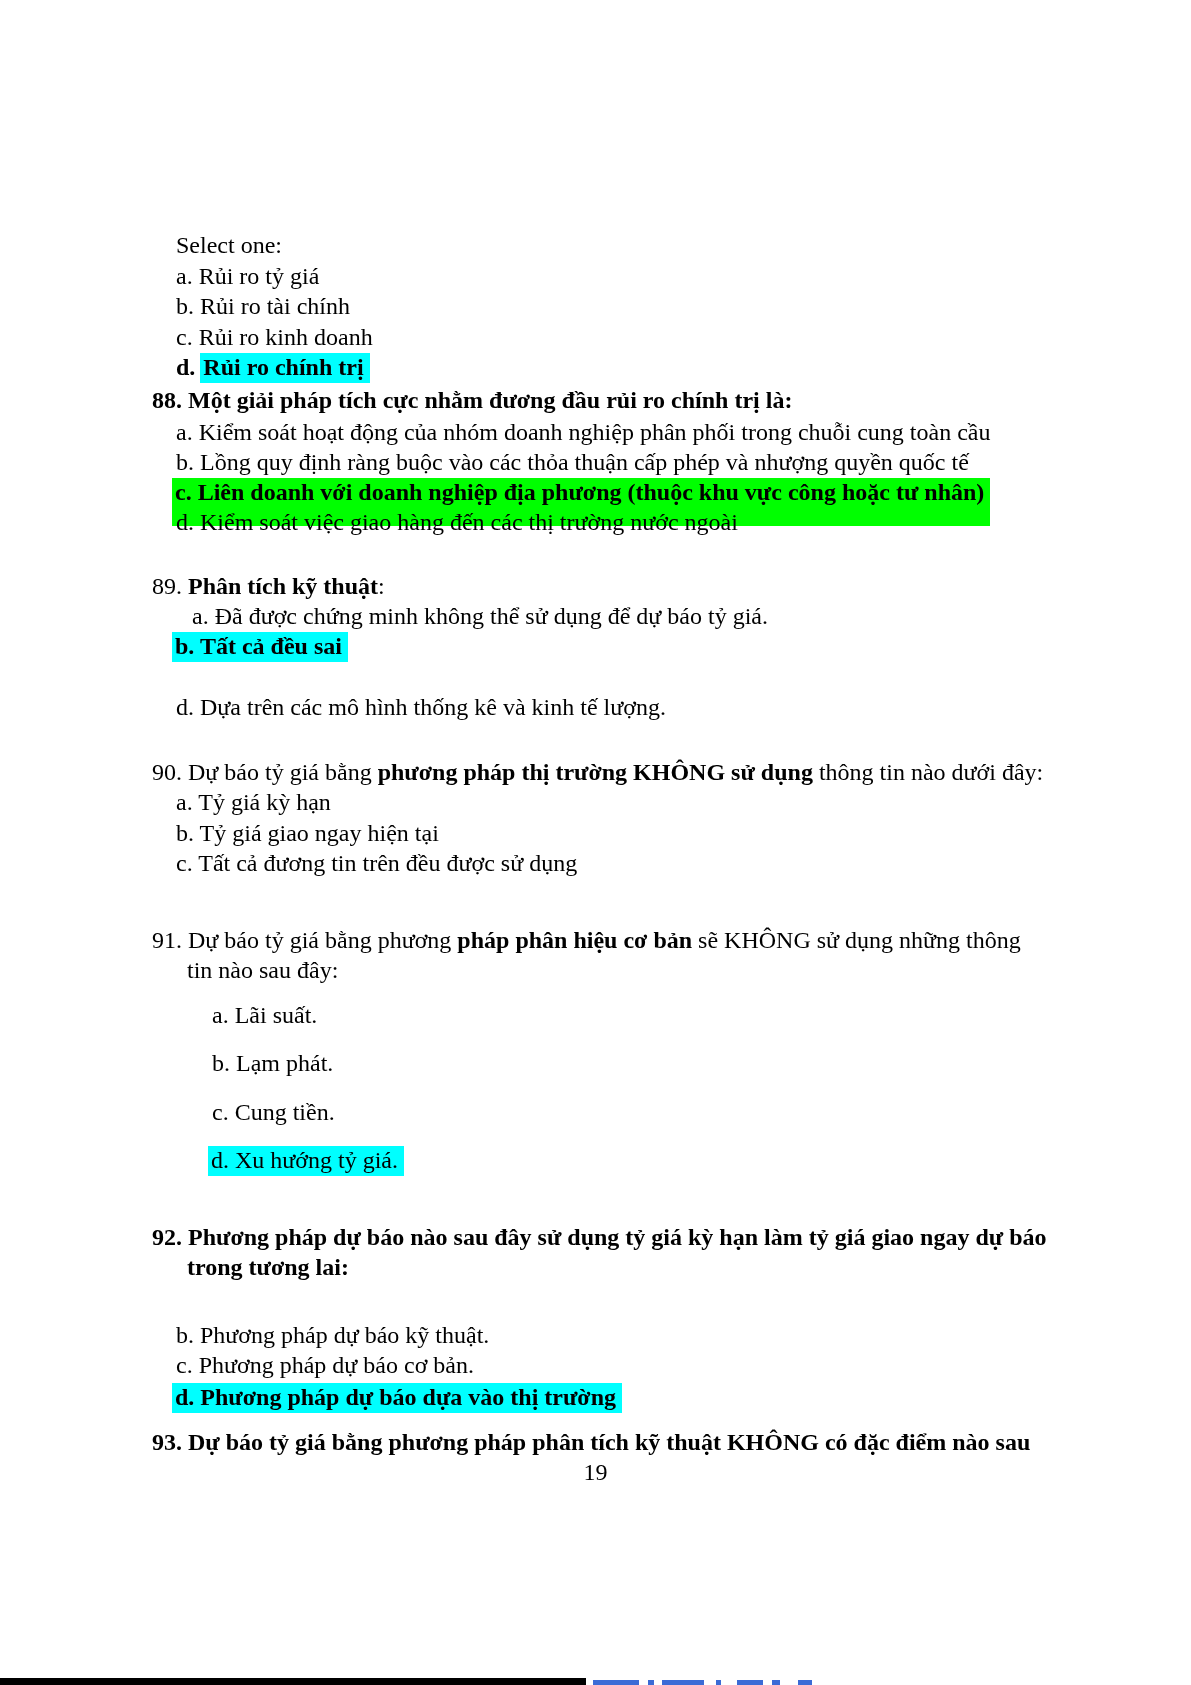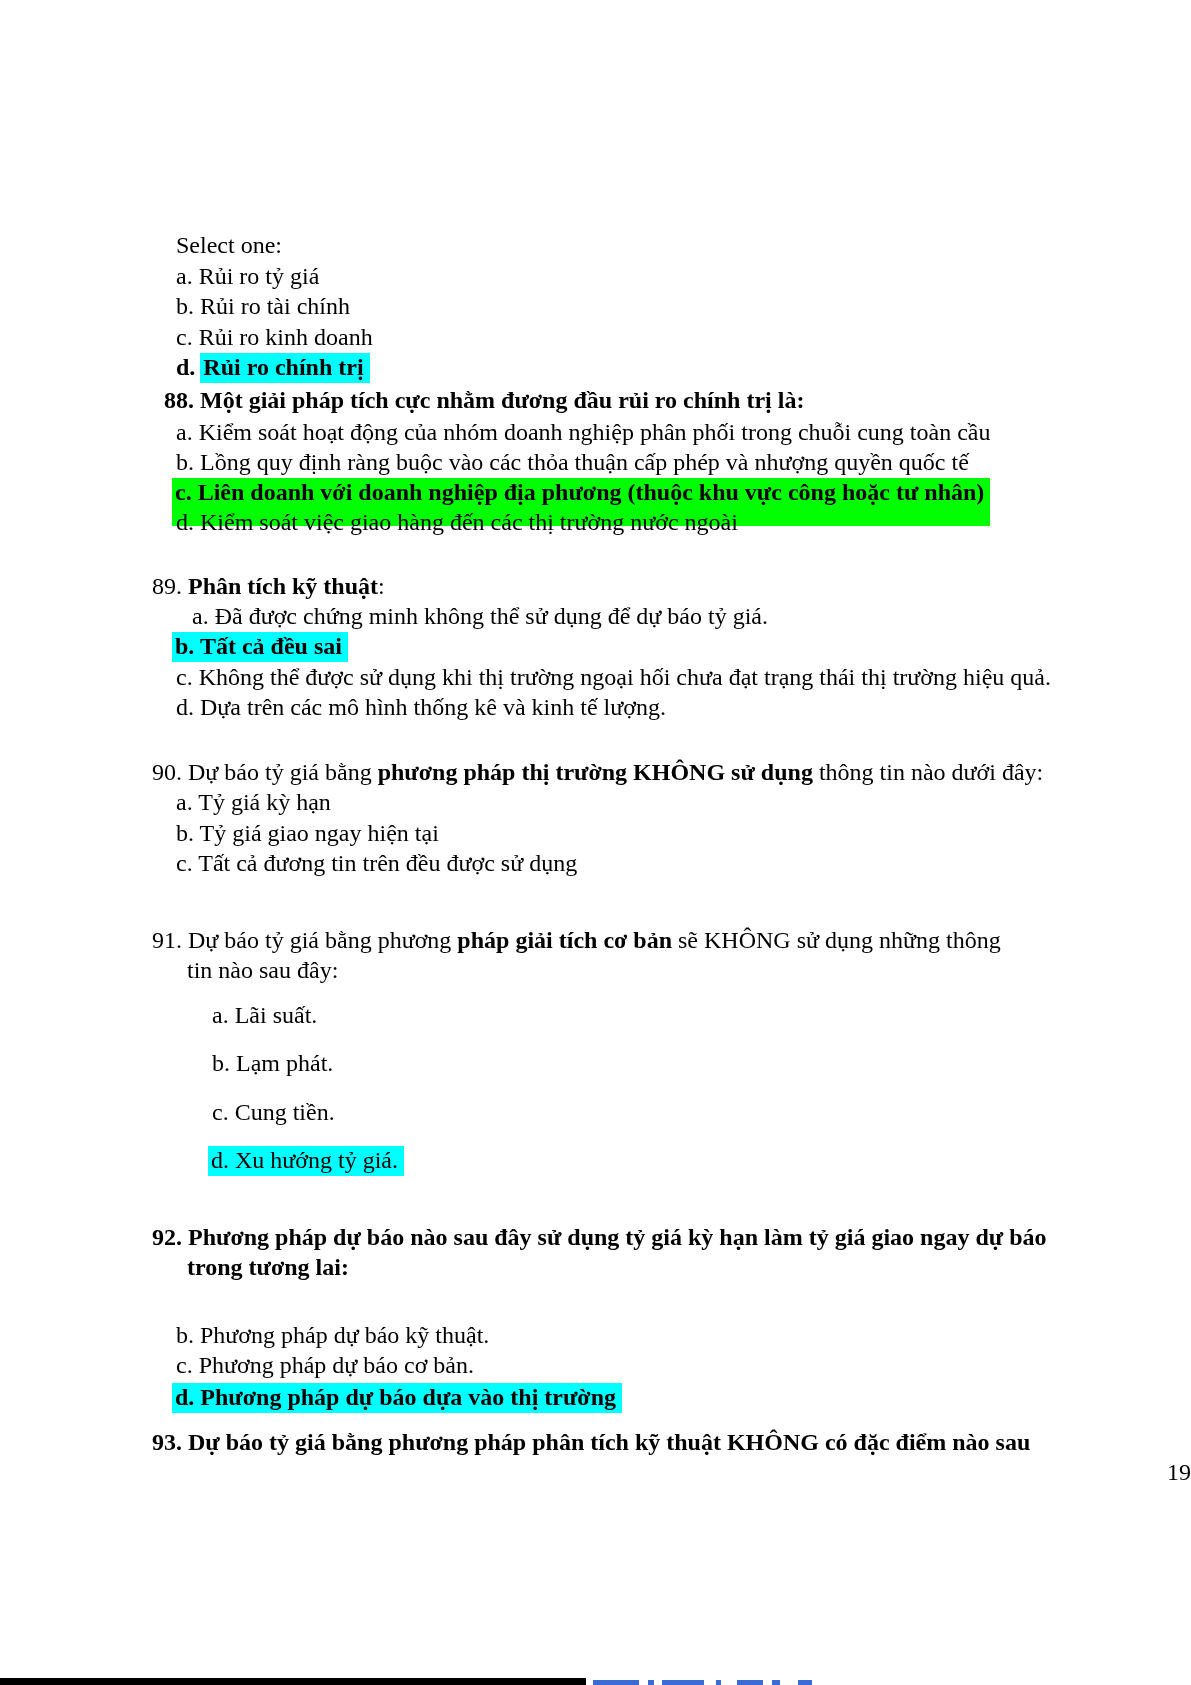--- a/index.html
+++ b/index.html
@@ -18,21 +18,21 @@
     font-size:24px;
     line-height:30px;
   }
   .b{font-weight:bold;text-align:center;}
   .hl-cyan{background:#00ffff;padding:1px 6px 3px 3px;}
   .hl-green{background:#00ff00;padding:1px 6px 21px 3px;}
   .gap{margin-left:5px;}
   .pagenum{
     position:absolute;
     left:0;top:1457px;width:1191px;
-    text-align:right;
+    text-align:center;
     font-size:24px;line-height:30px;
   }
   .bottom-bar{
     position:absolute;
     left:0;top:1678px;
     width:586px;height:7px;
     background:#000;
   }
   .sliver{
     position:absolute;top:1680px;height:5px;
@@ -50,38 +50,37 @@
 <body>
 
 <div class="page">
 
   <div class="line" style="left:176px;top:230px">Select one:</div>
   <div class="line" style="left:176px;top:261px">a. Rủi ro tỷ giá</div>
   <div class="line" style="left:176px;top:291px">b. Rủi ro tài chính</div>
   <div class="line" style="left:176px;top:322px">c. Rủi ro kinh doanh</div>
   <div class="line b" style="left:176px;top:352px"><span>d.</span><span class="hl-cyan gap">Rủi ro chính trị</span></div>
 
-  <div class="line b" style="left:164px;top:385px">88. Một giải pháp tích cực nhằm đương đầu rủi ro chính trị là:</div>
+  <div class="line b" style="left:152px;top:385px">88. Một giải pháp tích cực nhằm đương đầu rủi ro chính trị là:</div>
   <div class="line" style="left:176px;top:417px">a. Kiểm soát hoạt động của nhóm doanh nghiệp phân phối trong chuỗi cung toàn cầu</div>
   <div class="line" style="left:176px;top:447px">b. Lồng quy định ràng buộc vào các thỏa thuận cấp phép và nhượng quyền quốc tế</div>
   <div class="line b" style="left:172px;top:477px"><span class="hl-green">c. Liên doanh với doanh nghiệp địa phương (thuộc khu vực công hoặc tư nhân)</span></div>
   <div class="line" style="left:176px;top:507px">d. Kiểm soát việc giao hàng đến các thị trường nước ngoài</div>
 
   <div class="line" style="left:152px;top:571px"><span>89. </span><span class="b">Phân tích kỹ thuật</span><span>:</span></div>
   <div class="line" style="left:192px;top:601px">a. Đã được chứng minh không thể sử dụng để dự báo tỷ giá.</div>
   <div class="line b" style="left:172px;top:631px"><span class="hl-cyan">b. Tất cả đều sai</span></div>
-  <div class="line" style="left:176px;top:662px">c. Không thể được sử dụng khi thị trường ngoại hối chưa đạt trạng thái thị trường hiệu quả.</div>
   <div class="line" style="left:176px;top:692px">d. Dựa trên các mô hình thống kê và kinh tế lượng.</div>
 
   <div class="line" style="left:152px;top:757px"><span>90. Dự báo tỷ giá bằng </span><span class="b">phương pháp thị trường KHÔNG sử dụng</span><span> thông tin nào dưới đây:</span></div>
   <div class="line" style="left:176px;top:787px">a. Tỷ giá kỳ hạn</div>
   <div class="line" style="left:176px;top:818px">b. Tỷ giá giao ngay hiện tại</div>
   <div class="line" style="left:176px;top:848px">c. Tất cả đương tin trên đều được sử dụng</div>
 
-  <div class="line" style="left:152px;top:925px"><span>91. Dự báo tỷ giá bằng phương </span><span class="b">pháp giải tích cơ bản</span><span> sẽ KHÔNG sử dụng những thông</span></div>
+  <div class="line" style="left:152px;top:925px"><span>91. Dự báo tỷ giá bằng phương </span><span class="b">pháp phân hiệu cơ bản</span><span> sẽ KHÔNG sử dụng những thông</span></div>
   <div class="line" style="left:187px;top:955px">tin nào sau đây:</div>
   <div class="line" style="left:212px;top:1000px">a. Lãi suất.</div>
   <div class="line" style="left:212px;top:1048px">b. Lạm phát.</div>
   <div class="line" style="left:212px;top:1097px">c. Cung tiền.</div>
   <div class="line" style="left:208px;top:1145px"><span class="hl-cyan">d. Xu hướng tỷ giá.</span></div>
 
   <div class="line b" style="left:152px;top:1222px">92. Phương pháp dự báo nào sau đây sử dụng tỷ giá kỳ hạn làm tỷ giá giao ngay dự báo</div>
   <div class="line b" style="left:187px;top:1252px">trong tương lai:</div>
   <div class="line" style="left:176px;top:1320px">b. Phương pháp dự báo kỹ thuật.</div>
   <div class="line" style="left:176px;top:1350px">c. Phương pháp dự báo cơ bản.</div>

